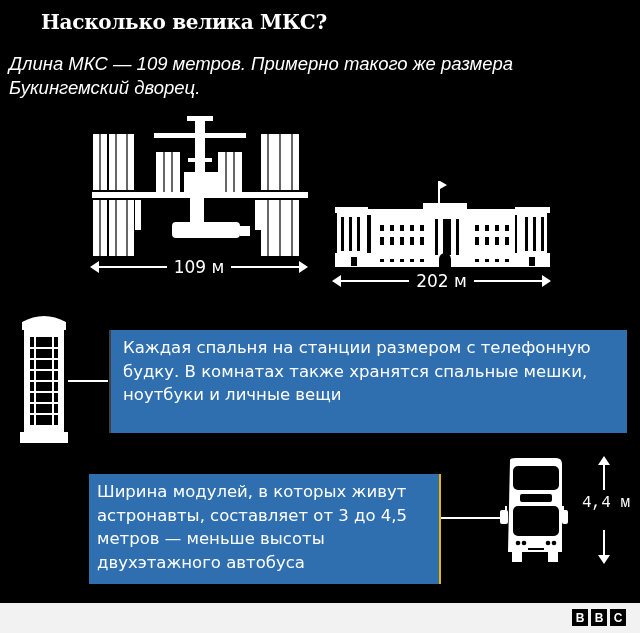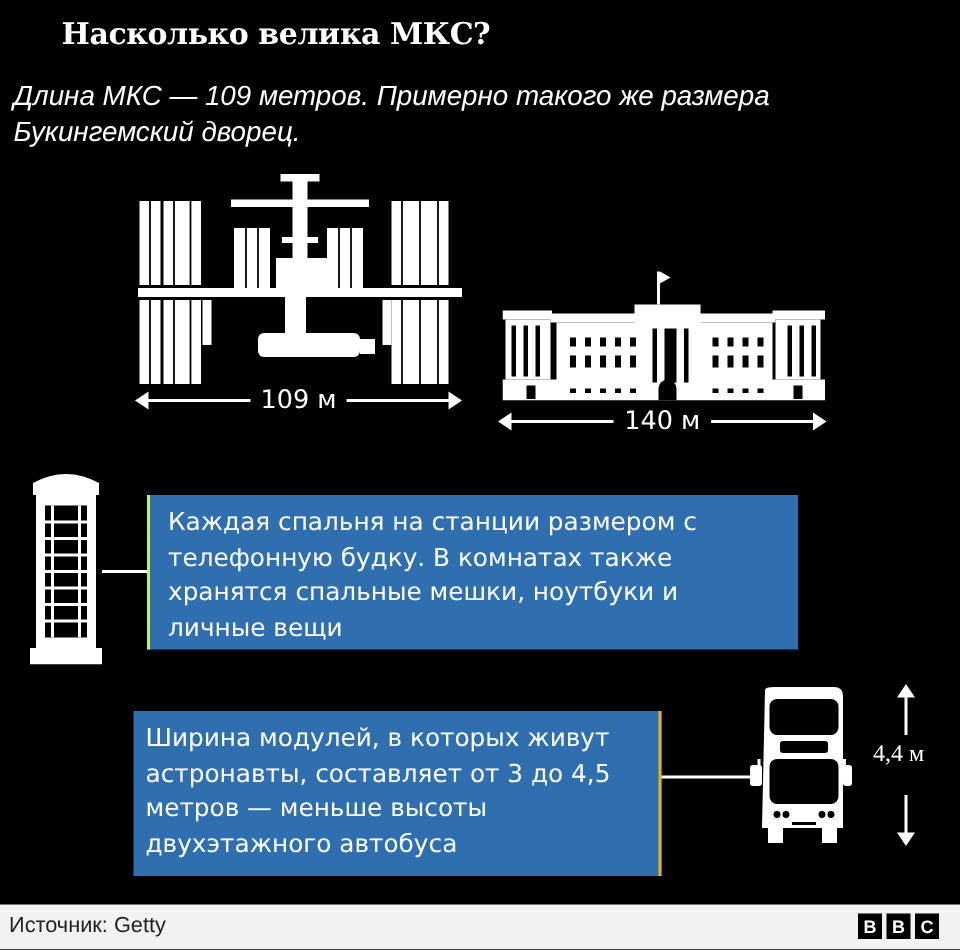--- a/index.html
+++ b/index.html
@@ -29,39 +29,39 @@
     border-top: 6px solid transparent; border-bottom: 6px solid transparent; border-left: 9px solid #fff;
   }
   .measure .label {
     font-family: "DejaVu Sans", sans-serif; font-size: 17px; padding: 0 7px; white-space: nowrap;
   }
   .infobox {
     position: absolute; background: #2f6fb0; color: #fff;
     font-family: "DejaVu Sans", sans-serif; font-size: 16.5px; line-height: 23.5px;
     padding: 6px 10px 6px 12px; box-sizing: border-box;
   }
-  .infobox1 { left: 98px; top: 330px; width: 434px; height: 103px; border-left: 2px solid #bef264; }
+  .infobox1 { left: 109px; top: 330px; width: 518px; height: 103px; border-left: 2px solid #404040; }
   .infobox2 { left: 89px; top: 474px; width: 352px; height: 110px; border-right: 2px solid #eab308; padding-left: 8px; }
   .connector { position: absolute; height: 2px; background: #fff; }
   .footer {
     position: absolute; left: 0; top: 603px; width: 640px; height: 30px; background: #f2f2f2;
   }
   .source {
     position: absolute; left: 6px; top: 6px; color: #222;
     font-family: "Liberation Sans", sans-serif; font-size: 14.5px;
   }
   .bbc { position: absolute; left: 572px; top: 6px; display: flex; gap: 3px; }
   .bbc span {
     width: 16px; height: 17px; background: #000; color: #fff;
     font-family: "Liberation Sans", sans-serif; font-weight: bold; font-size: 12px;
     display: flex; align-items: center; justify-content: center;
   }
   .height-label {
     position: absolute; left: 582px; top: 494px;
-    font-family: Liberation Serif, serif; font-size: 16px; white-space: nowrap;
+    font-family: Liberation Mono, monospace; font-size: 16px; white-space: nowrap;
   }
 </style>
 </head>
 <body>
 
 <div class="title">Насколько велика МКС?</div>
 <div class="subtitle">Длина МКС — 109 метров. Примерно такого же размера Букингемский дворец.</div>
 
 <svg class="abs" style="left:90px; top:110px;" width="220" height="160" viewBox="0 0 220 160">
   <g fill="#fff">
@@ -175,21 +175,21 @@
       <rect x="160" y="84" width="4" height="3"></rect>
       <rect x="170" y="84" width="4" height="3"></rect>
     <rect x="16" y="82" width="6" height="9"></rect>
       <rect x="194" y="82" width="6" height="9"></rect>
     <path d="M104,92 V84 a6,6 0 0 1 12,0 V92 Z"></path>
   </g>
 </svg>
 
 <div class="measure" style="left:334px; top:271px; width:215px;">
   <div class="line left"></div>
-  <div class="label">140 м</div>
+  <div class="label">202 м</div>
   <div class="line right"></div>
 </div>
 
 <svg class="abs" style="left:18px; top:310px;" width="52" height="133" viewBox="0 0 52 133">
   <path fill="#fff" d="M4,12 Q26,0 48,12 V20 H46 V122 H50 V133 H2 V122 H6 V20 H4 Z"></path>
   <g fill="#000">
     <rect x="12" y="27" width="28" height="88"></rect>
   </g>
   <g fill="#fff">
     <rect x="16" y="27" width="2" height="88"></rect>
@@ -234,19 +234,18 @@
 
 <svg class="abs" style="left:597px; top:456px;" width="14" height="108" viewBox="0 0 14 108">
   <rect x="6" y="6" width="2" height="28" fill="#fff"></rect>
   <rect x="6" y="74" width="2" height="28" fill="#fff"></rect>
   <polygon points="7,0 1,9 13,9" fill="#fff"></polygon>
   <polygon points="7,108 1,99 13,99" fill="#fff"></polygon>
 </svg>
 <div class="height-label">4,4 м</div>
 
 <div class="footer">
-  <div class="source">Источник: Getty</div>
   <div class="bbc">
     <span>B</span>
     <span>B</span>
     <span>C</span>
   </div>
 </div>
 
 </body></html>

